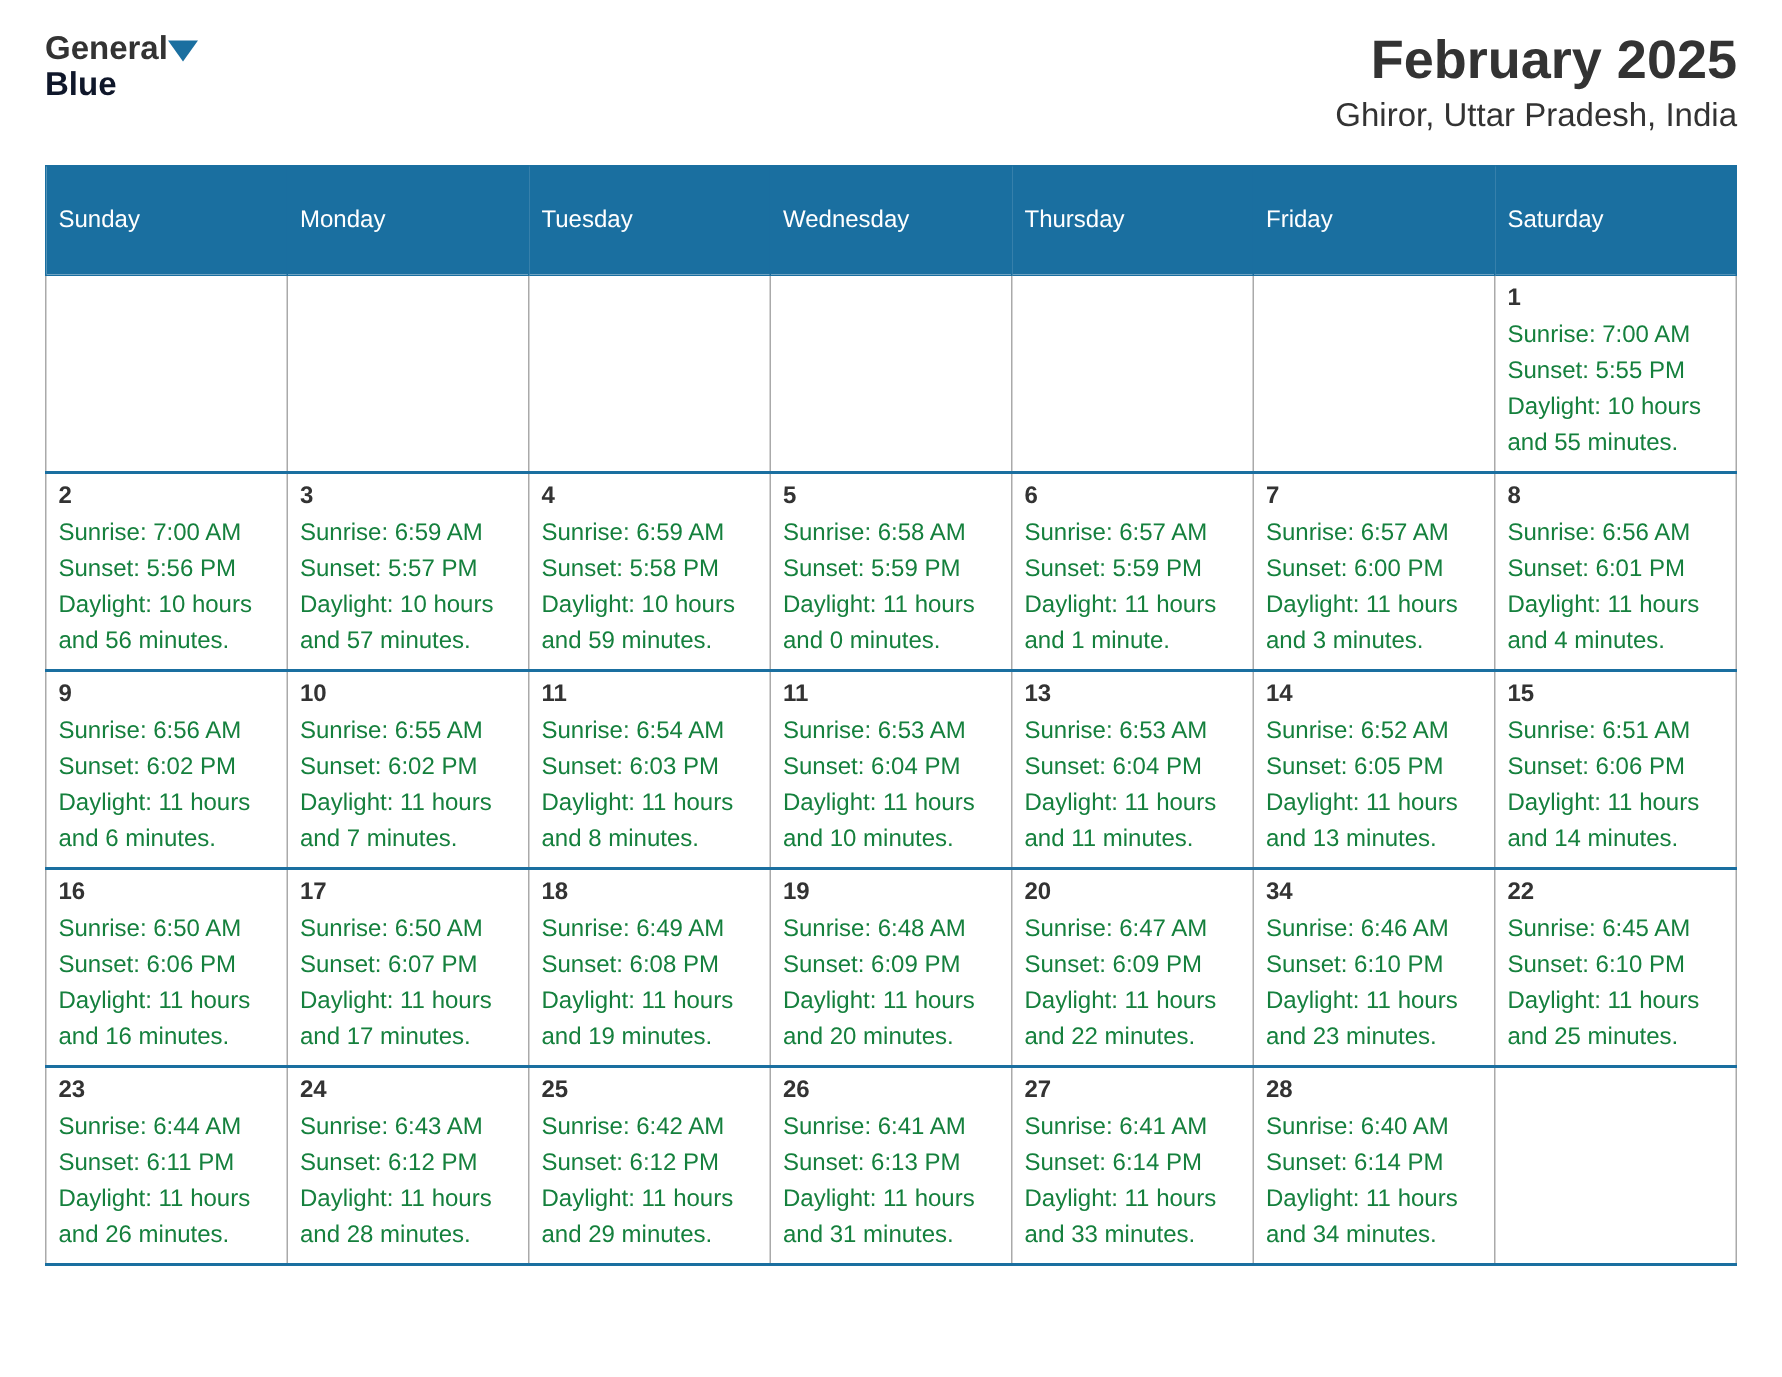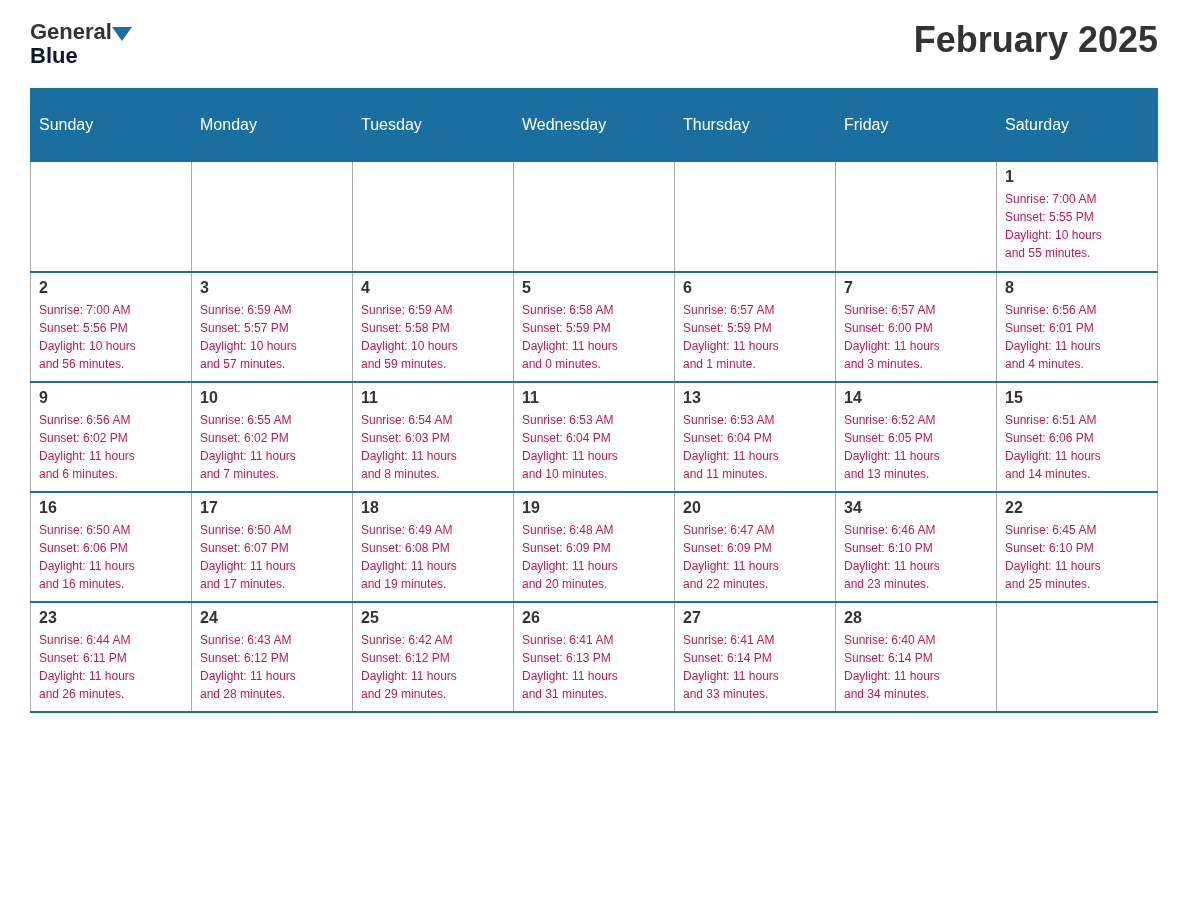--- a/index.html
+++ b/index.html
@@ -85,22 +85,22 @@
       height: 110px;
     }
     .day-number {
       font-size: 16px;
       font-weight: bold;
       color: #333;
       display: block;
       margin-bottom: 4px;
     }
     .day-info {
-      font-size: 12px;
-      color: #be185d;
+      font-size: 16px;
+      color: #15803d;
       line-height: 1.5;
     }
     tbody tr {
       border-bottom: 2px solid #1a6fa0;
     }
     .empty-cell {
       background: #fff;
     }
   </style>
 </head>
@@ -111,20 +111,21 @@
     <div class="logo-left">
       <div class="logo-row1">
         <span class="logo-text-general">General</span>
         <div class="logo-arrow"></div>
       </div>
       <span class="logo-blue">Blue</span>
     </div>
   </div>
   <div class="title-block">
     <div class="month-title">February 2025</div>
+    <div class="location-title">Ghiror, Uttar Pradesh, India</div>
   </div>
 </div>
 
 <table>
   <thead>
     <tr>
     <th>Sunday</th>
         <th>Monday</th>
         <th>Tuesday</th>
         <th>Wednesday</th>

